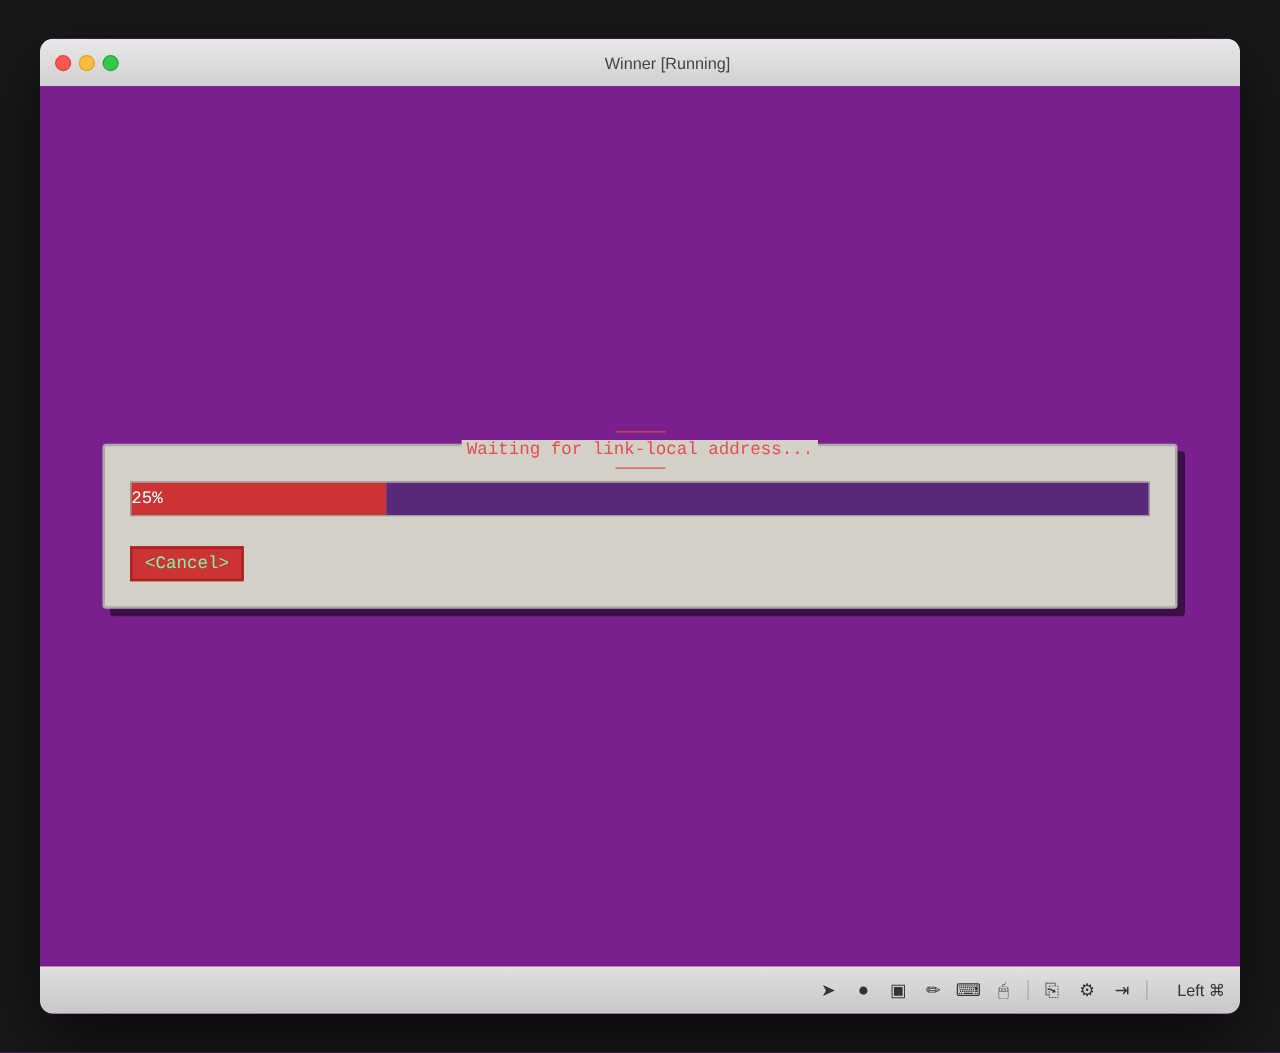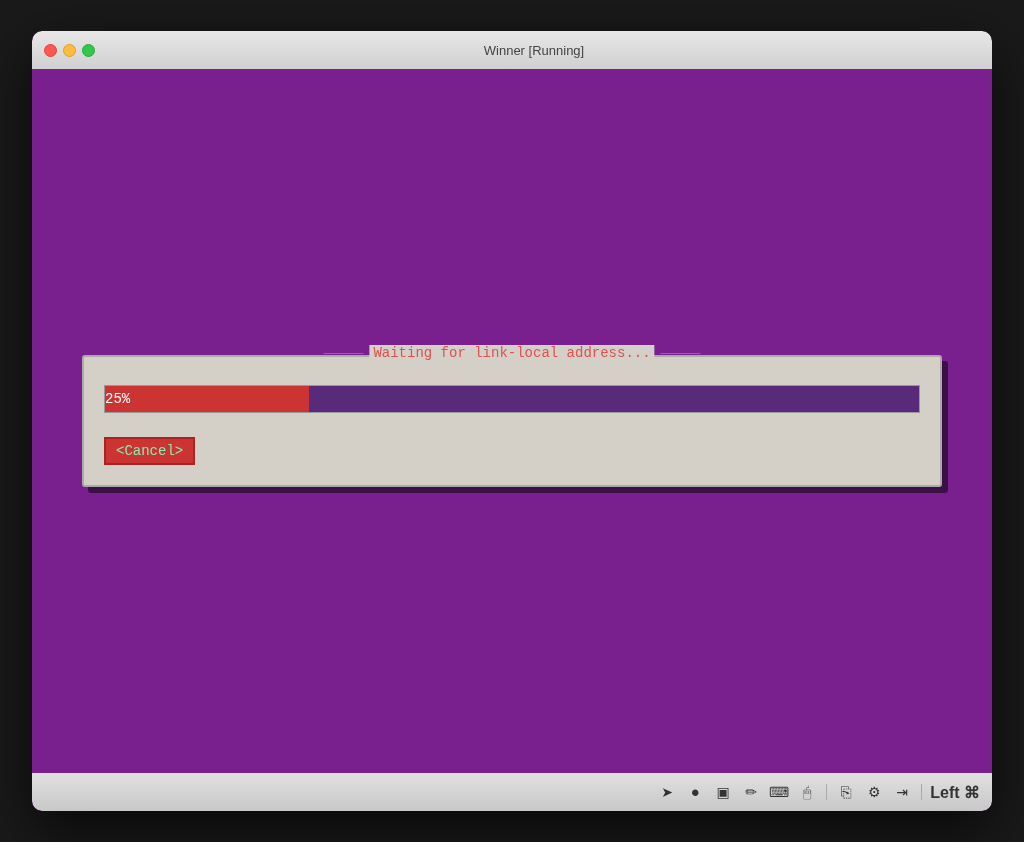--- a/index.html
+++ b/index.html
@@ -84,20 +84,21 @@
 
     .dialog-title-bar {
       position: absolute;
       top: -12px;
       left: 50%;
       transform: translateX(-50%);
       display: flex;
       align-items: center;
       gap: 6px;
       white-space: nowrap;
+      flex-direction: column;
     }
 
     .dialog-title-line {
       height: 1px;
       width: 40px;
       background: #e05050;
     }
 
     .dialog-title-text {
       font-family: 'Courier New', monospace;
@@ -184,24 +185,24 @@
       height: 22px;
       display: flex;
       align-items: center;
       justify-content: center;
       font-size: 14px;
       color: #333;
       cursor: pointer;
     }
 
     .taskbar-text {
-      font-size: 16px;
+      font-size: 13px;
       color: #333;
-      font-weight: 700;
-      margin-left: 0;
+      font-weight: 400;
+      margin-left: 16px;
     }
 
     .taskbar-separator {
       width: 1px;
       height: 16px;
       background: #aaa;
       margin: 0 2px;
     }
   </style>
 </head>

